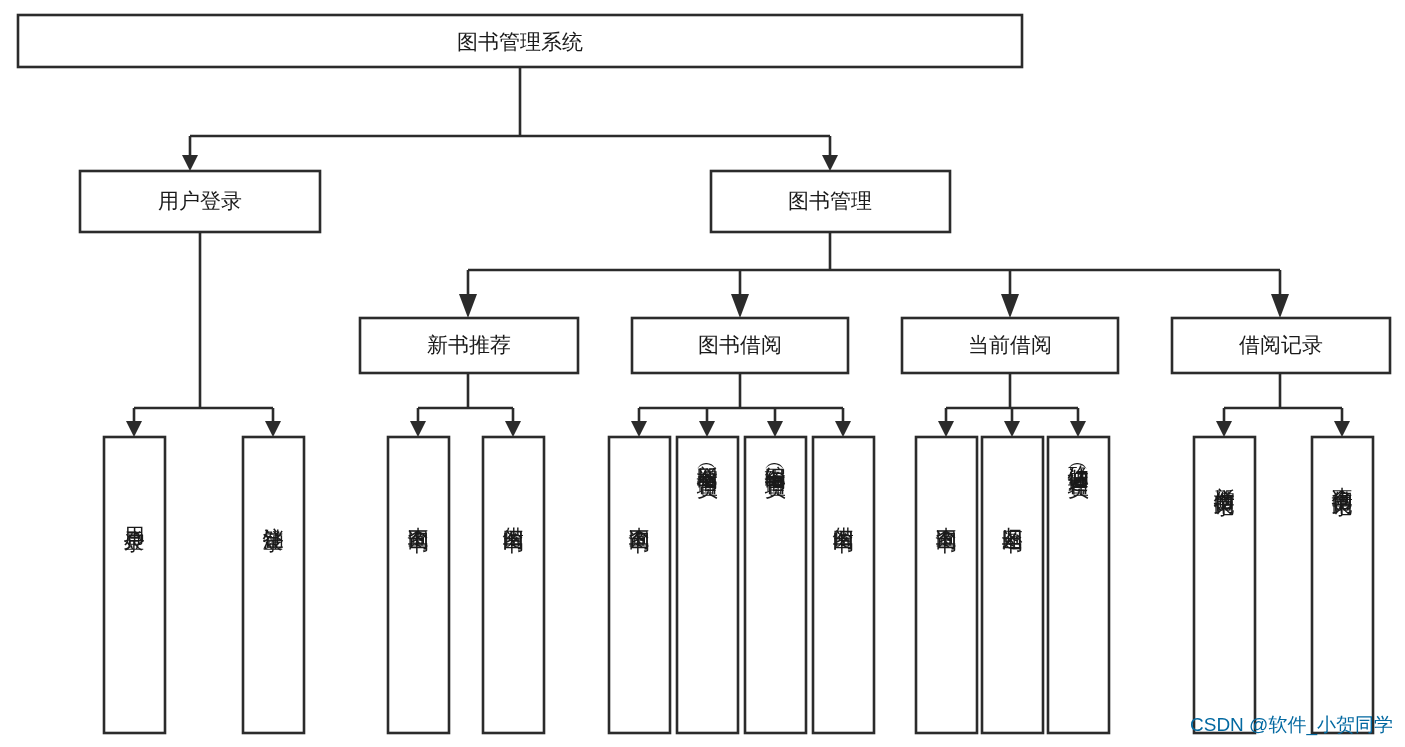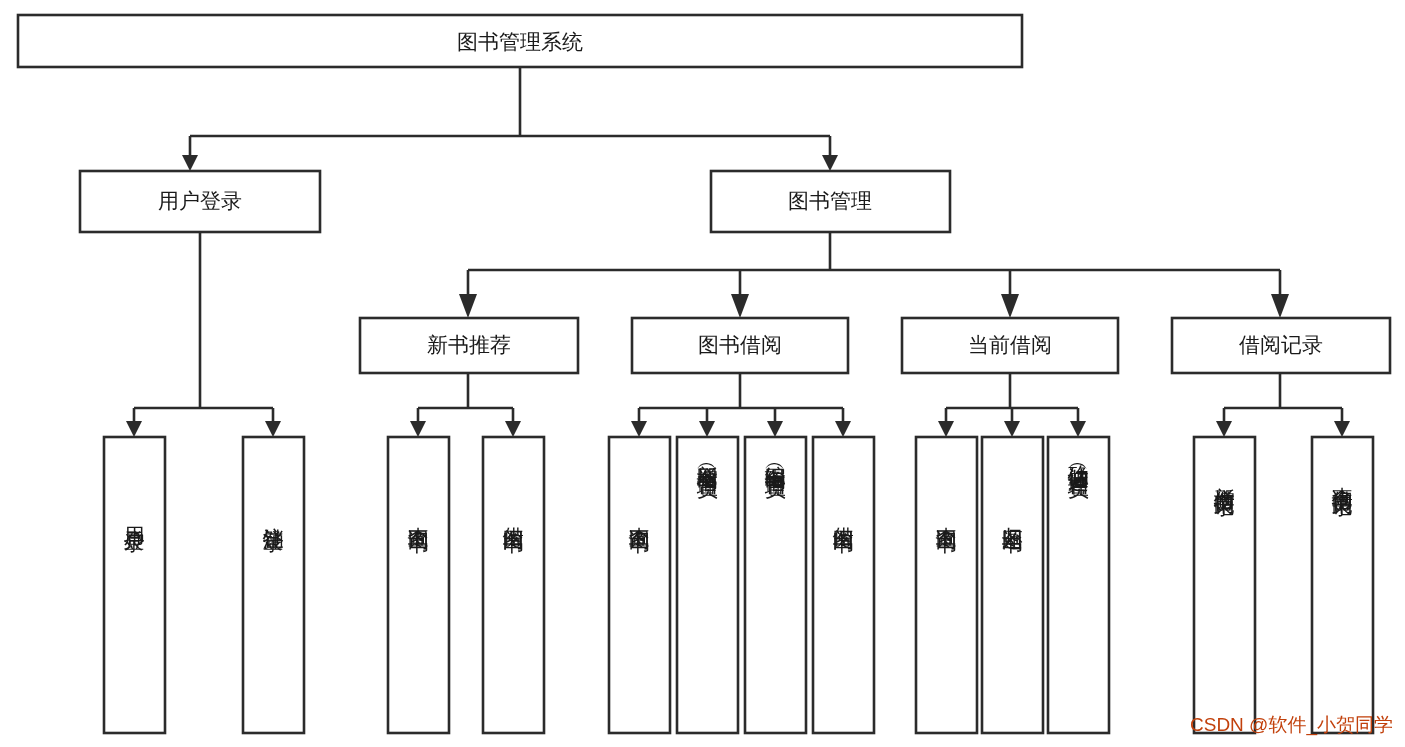--- a/index.html
+++ b/index.html
@@ -69,21 +69,21 @@
     font-size: 21px;
     line-height: 1.12;
     letter-spacing: 2px;
     color: #1a1a1a;
     white-space: nowrap;
   }
   .watermark {
     position: absolute;
     font-family: "Liberation Sans", "DejaVu Sans", sans-serif;
     font-size: 19px;
-    color: #c2410c;
+    color: #0369a1;
     white-space: nowrap;
     pointer-events: none;
   }
 </style>
 </head>
 <body>
 
 <div id="diagram-root">
 
   <svg class="diagram-canvas" viewBox="0 0 1405 747">

